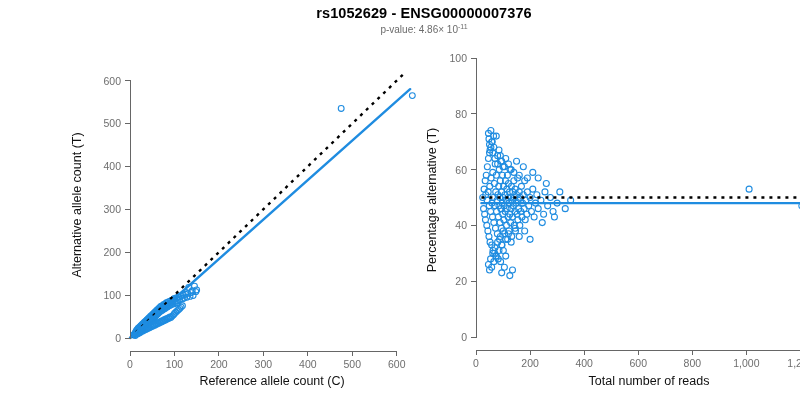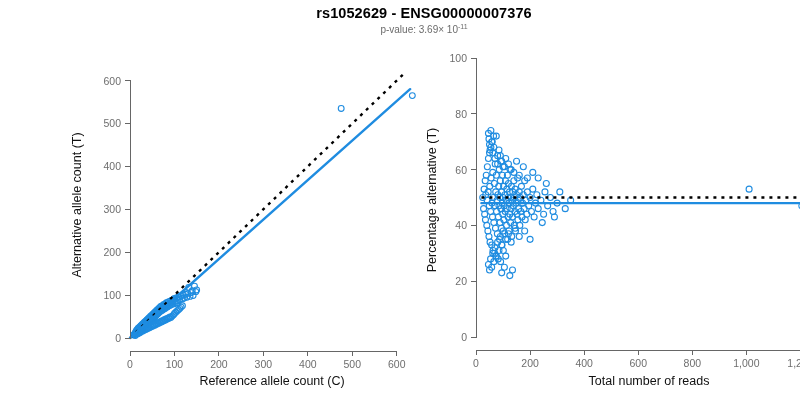--- a/index.html
+++ b/index.html
@@ -81,21 +81,21 @@
     stroke-linecap: butt;
   }
 </style>
 </head>
 <body>
 
 <div id="figure">
 
   <div class="title-block">
     <div class="fig-title">rs1052629 - ENSG00000007376</div>
-    <div class="fig-subtitle"><span>p-value: 3.69× 10</span><sup>-11</sup></div>
+    <div class="fig-subtitle"><span>p-value: 4.86× 10</span><sup>-11</sup></div>
   </div>
 
   <svg id="plots" width="800" height="400" viewBox="0 0 800 400">
 
     <g>
       <g id="left-points">
           <circle cx="109.56" cy="335.00" r="2.9" class="pt" stroke="#1f8ce0"></circle>
           <circle cx="110.45" cy="334.14" r="2.9" class="pt" stroke="#1f8ce0"></circle>
           <circle cx="110.89" cy="334.57" r="2.9" class="pt" stroke="#1f8ce0"></circle>
           <circle cx="111.34" cy="332.42" r="2.9" class="pt" stroke="#1f8ce0"></circle>

